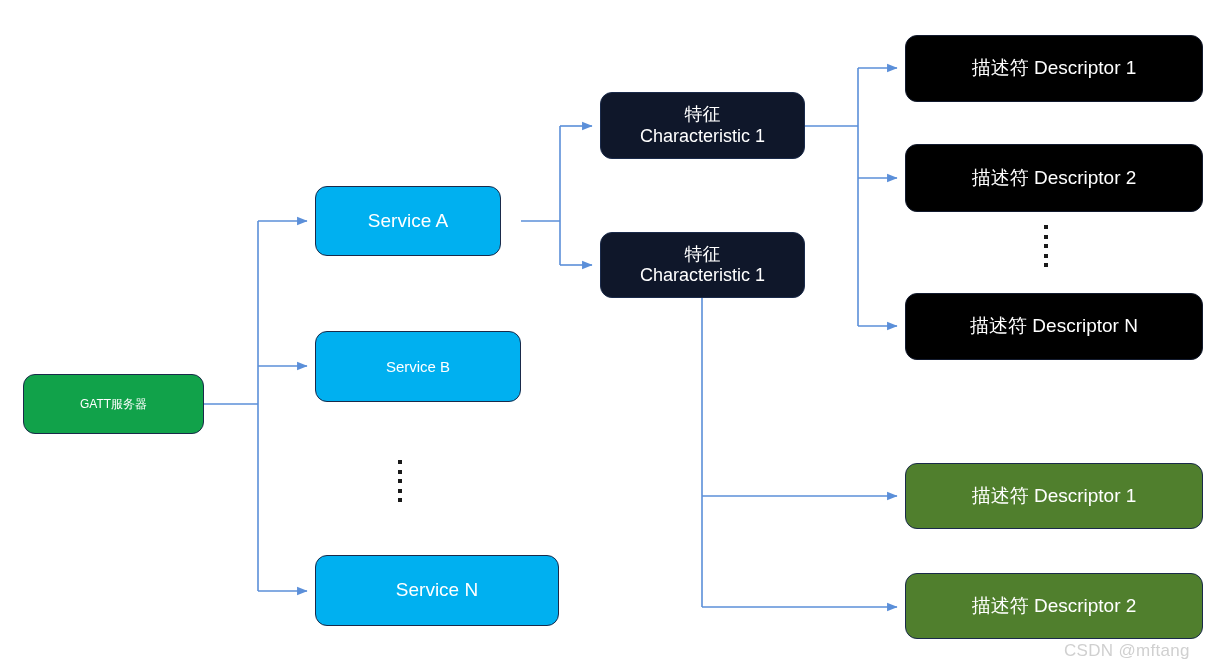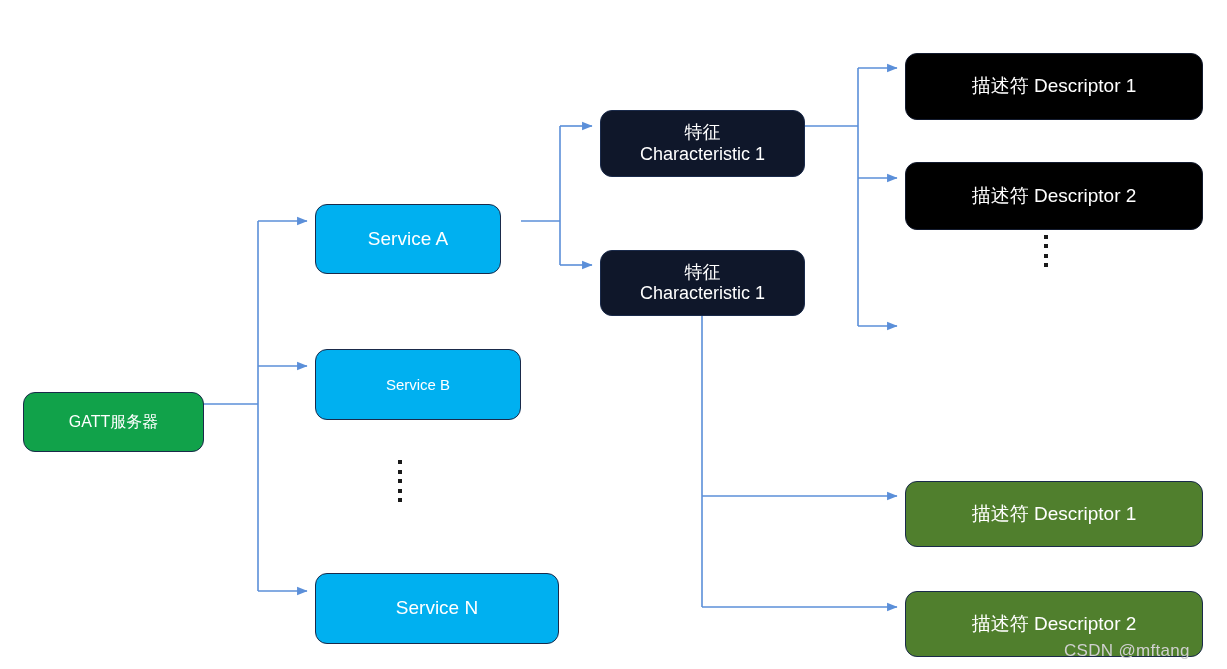--- a/index.html
+++ b/index.html
@@ -28,21 +28,20 @@
     display: flex;
     flex-direction: column;
     align-items: center;
     justify-content: center;
     text-align: center;
     color: #ffffff;
     border-radius: 12px;
     border: 1.3px solid #1a2a4a;
     line-height: 1.18;
     z-index: 3;
-    margin-top: 18px;
   }
   .node .line1 {
     display: block;
   }
   .node .line2 {
     display: block;
   }
   .n-green   { background: #11a24a; }
   .n-service { background: #00b0f0; }
   .n-char    { background: #0f172a; }
@@ -102,21 +101,21 @@
       <path d="M858,68 L897,68" marker-end="url(#arrow)"></path>
       <path d="M858,178 L897,178" marker-end="url(#arrow)"></path>
       <path d="M858,326 L897,326" marker-end="url(#arrow)"></path>
 
       <path d="M702,298 L702,607"></path>
       <path d="M702,496 L897,496" marker-end="url(#arrow)"></path>
       <path d="M702,607 L897,607" marker-end="url(#arrow)"></path>
     </g>
   </svg>
 
-  <div class="node n-green" style="left:23px; top:374px; width:181px; height:60px; font-size:16px;">
+  <div class="node n-green" style="left:23px; top:374px; width:181px; height:60px; font-size:12px;">
     <span>GATT服务器</span>
   </div>
 
   <div class="node n-service" style="left:315px; top:186px; width:186px; height:70px; font-size:19px;">
     <span>Service A</span>
   </div>
 
   <div class="node n-service" style="left:315px; top:331px; width:206px; height:71px; font-size:15px;">
     <span>Service B</span>
   </div>
@@ -136,20 +135,23 @@
   </div>
 
   <div class="node n-black" style="left:905px; top:35px; width:298px; height:67px; font-size:19px;">
     <span>描述符 Descriptor 1</span>
   </div>
 
   <div class="node n-black" style="left:905px; top:144px; width:298px; height:68px; font-size:19px;">
     <span>描述符 Descriptor 2</span>
   </div>
 
+  <div class="node n-black" style="left:905px; top:293px; width:298px; height:67px; font-size:19px;">
+    <span>描述符 Descriptor N</span>
+  </div>
 
   <div class="node n-olive" style="left:905px; top:463px; width:298px; height:66px; font-size:19px;">
     <span>描述符 Descriptor 1</span>
   </div>
 
   <div class="node n-olive" style="left:905px; top:573px; width:298px; height:66px; font-size:19px;">
     <span>描述符 Descriptor 2</span>
   </div>
 
   <div class="dots" style="left:397px; top:460px; width:5px; height:42px;">

